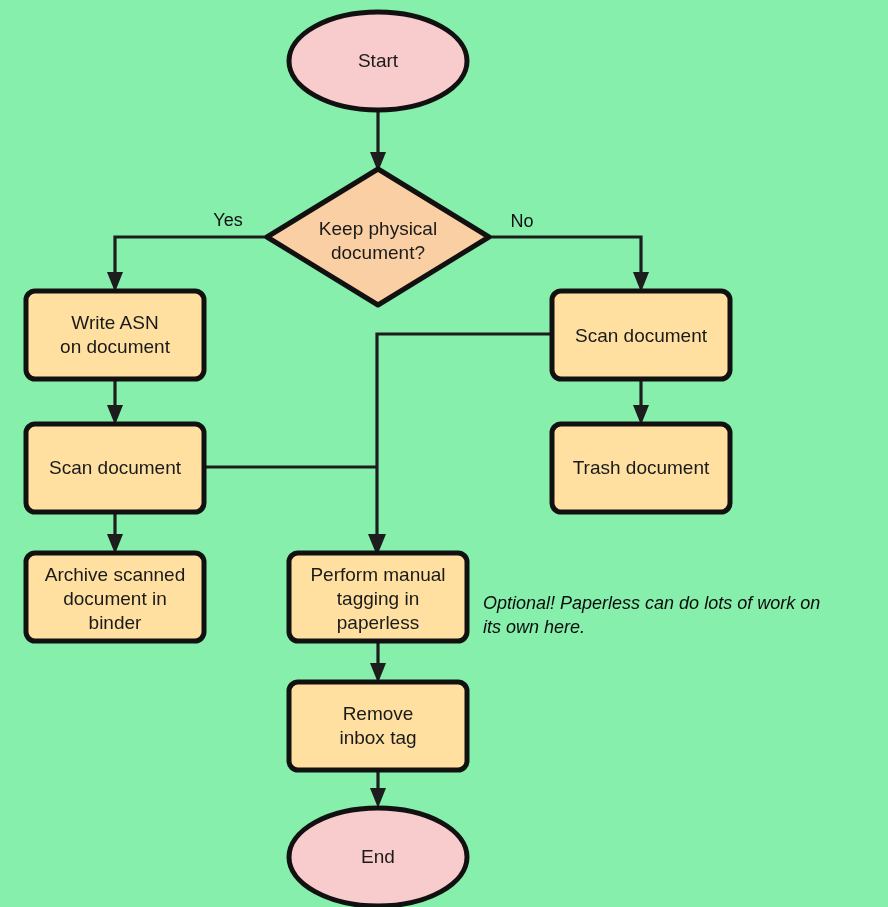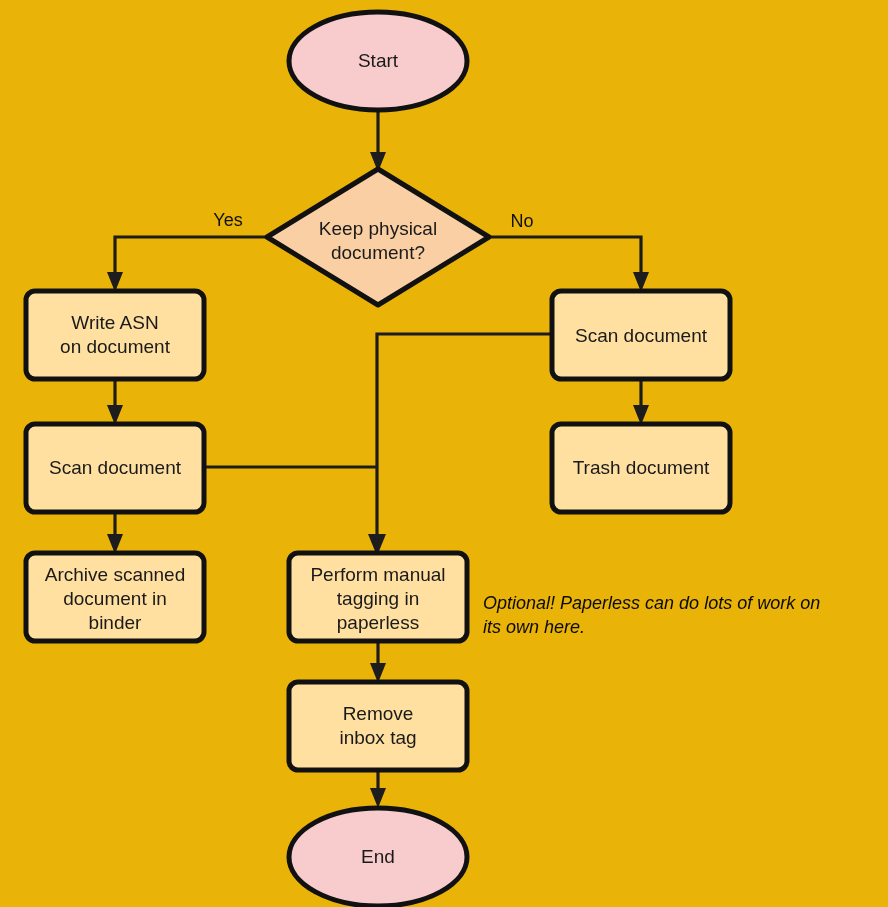--- a/index.html
+++ b/index.html
@@ -9,21 +9,21 @@
     background: #ffffff;
   }
   body {
     font-family: "Liberation Sans", sans-serif;
     -webkit-font-smoothing: antialiased;
   }
   #flow-root {
     position: relative;
     width: 888px;
     height: 907px;
-    background: #eab308;
+    background: #86efac;
     overflow: hidden;
   }
   #flow-svg {
     position: absolute;
     top: 0;
     left: 0;
     width: 888px;
     height: 907px;
   }
   .node-label {

